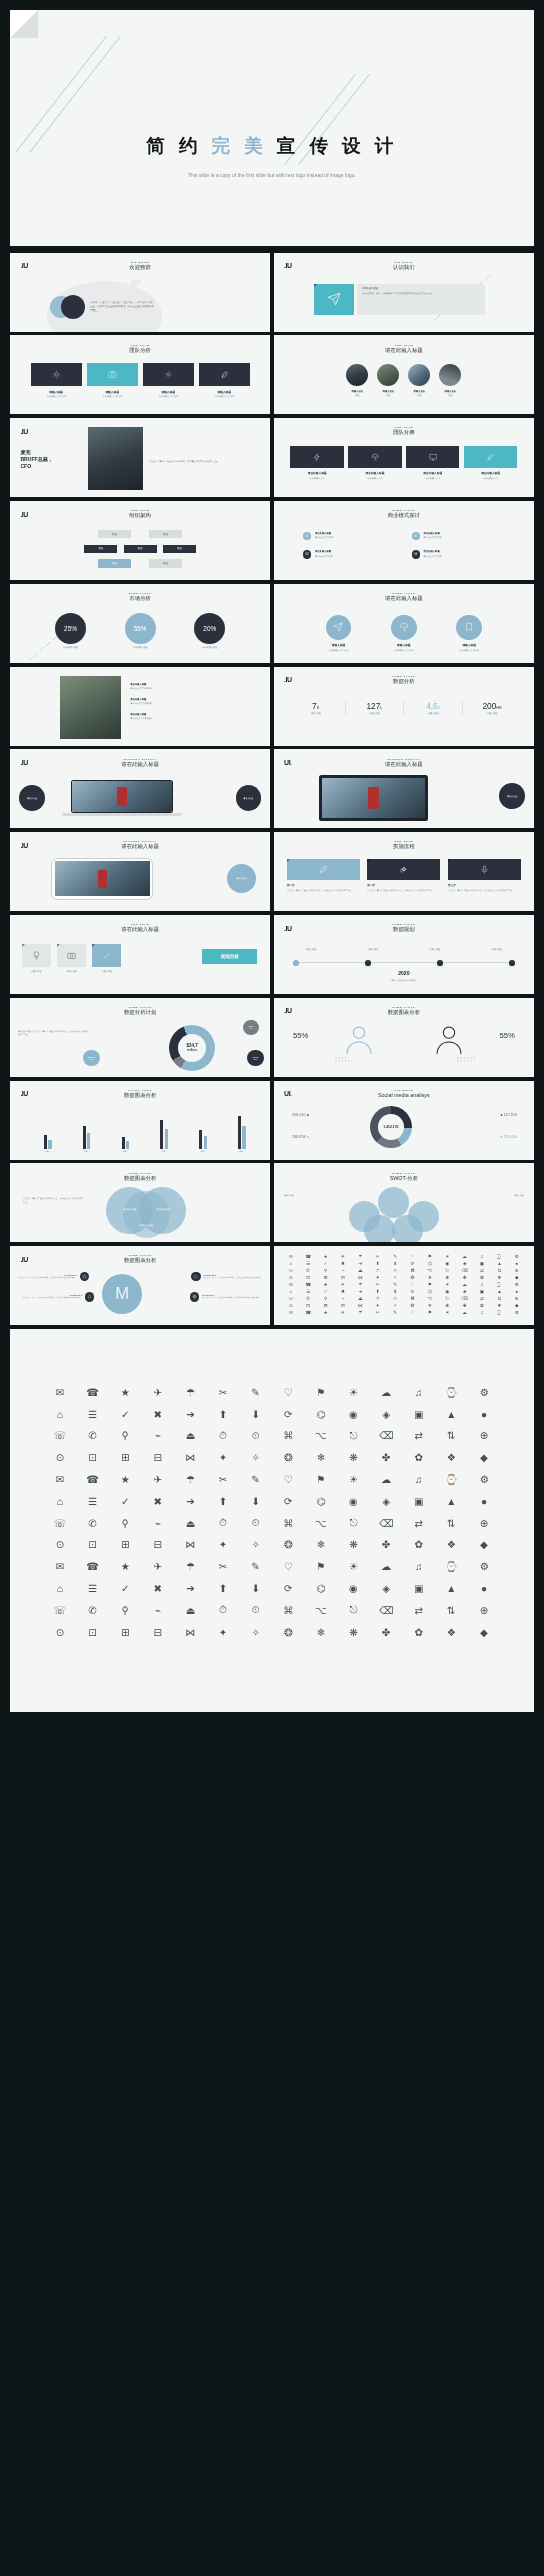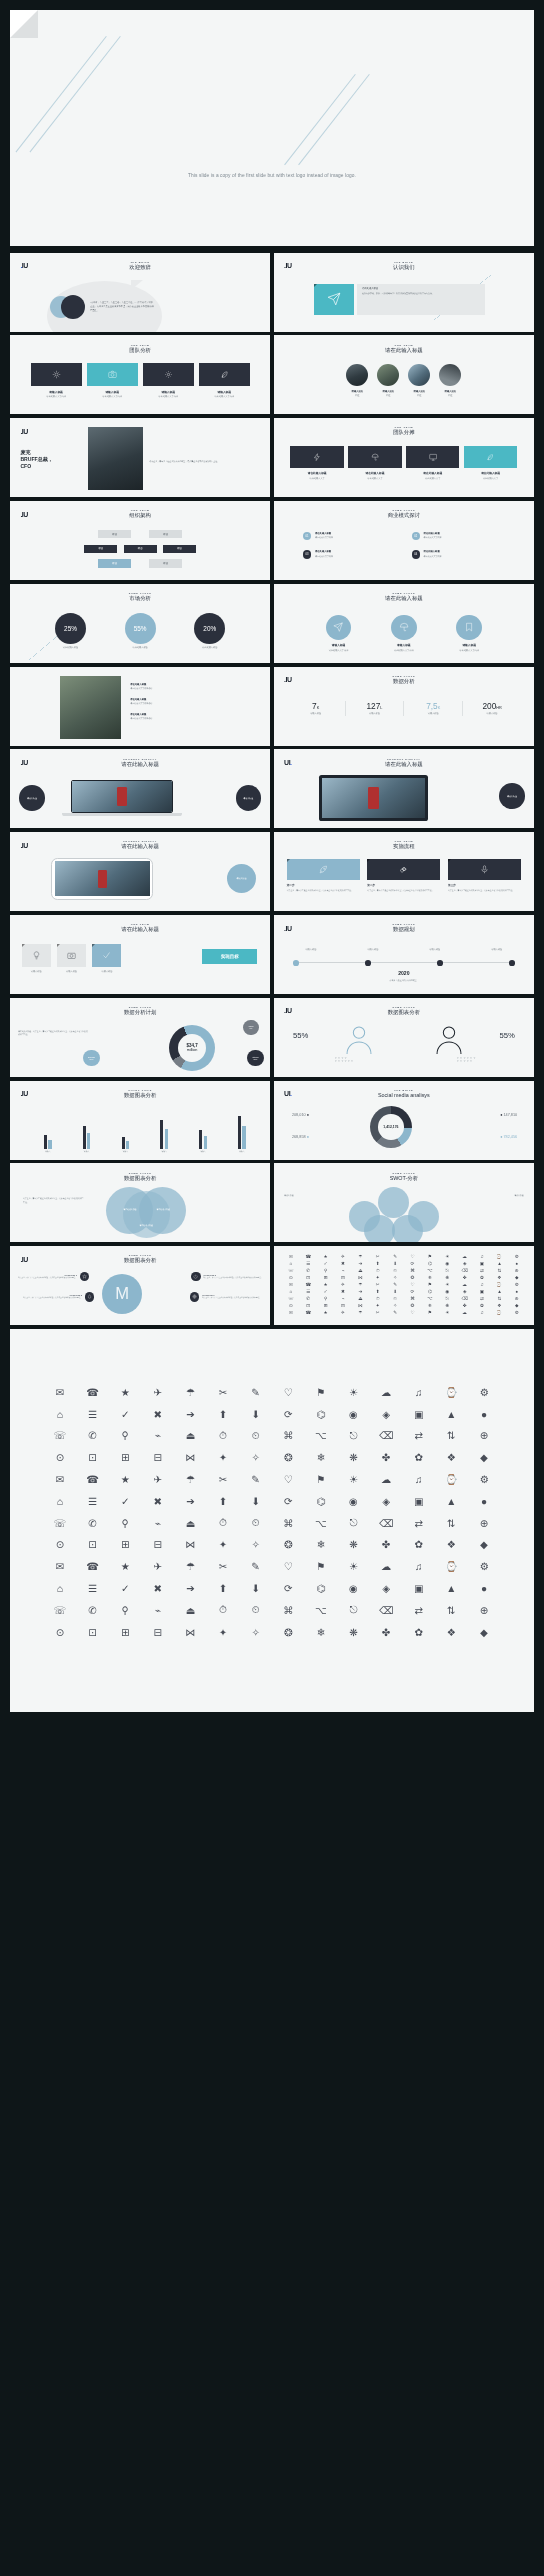--- a/index.html
+++ b/index.html
@@ -131,20 +131,23 @@
 
 <div class="page">
 
   <div class="hero">
     <div class="hcorner"></div>
     <div class="dl" style="top:25.5px;left:96px;height:147px;"></div>
     <div class="dl" style="top:25.5px;left:110px;height:147px;"></div>
     <div class="dl" style="top:64px;left:345px;height:115px;"></div>
     <div class="dl" style="top:64px;left:359px;height:115px;"></div>
 
+    <div class="hero-title">
+      <span>简 约 </span><span class="hl">完 美 </span><span>宣 传 设 计</span>
+    </div>
     <div class="hero-sub">This slide is a copy of the first slide but with text logo instead of image logo.</div>
   </div>
 
   <div class="grid">
 
     <div class="cell">
       <div class="corner sm"></div>
       <div class="tinylogo"><i>.</i>IU</div>
       <div class="hdr">
         <div class="eyebrow">THE BUILD</div>
@@ -476,21 +479,21 @@
       <div style="position:absolute;left:12.8px;top:34px;right:12.8px;display:flex;">
         <div style="flex:1;text-align:center;border-right:0.6px solid #dde1e2;">
           <div style="font-size:8.3px;color:#1d242c;"><span>7</span><span style="font-size:3.8px">K</span></div>
           <div class="lbl" style="margin-top:1.9px;">请输入标题</div>
         </div>
         <div style="flex:1;text-align:center;border-right:0.6px solid #dde1e2;">
           <div style="font-size:8.3px;color:#1d242c;"><span>127</span><span style="font-size:3.8px">L</span></div>
           <div class="lbl" style="margin-top:1.9px;">请输入标题</div>
         </div>
         <div style="flex:1;text-align:center;border-right:0.6px solid #dde1e2;">
-          <div style="font-size:8.3px;color:#8cb6cc;"><span>7,5</span><span style="font-size:3.8px">K</span></div>
+          <div style="font-size:8.3px;color:#8cb6cc;"><span>4,6</span><span style="font-size:3.8px">K</span></div>
           <div class="lbl" style="margin-top:1.9px;">请输入标题</div>
         </div>
         <div style="flex:1;text-align:center;">
           <div style="font-size:8.3px;color:#1d242c;"><span>200</span><span style="font-size:3.8px">HR</span></div>
           <div class="lbl" style="margin-top:1.9px;">请输入标题</div>
         </div>
       </div>
     </div>
 
     <div class="cell">

